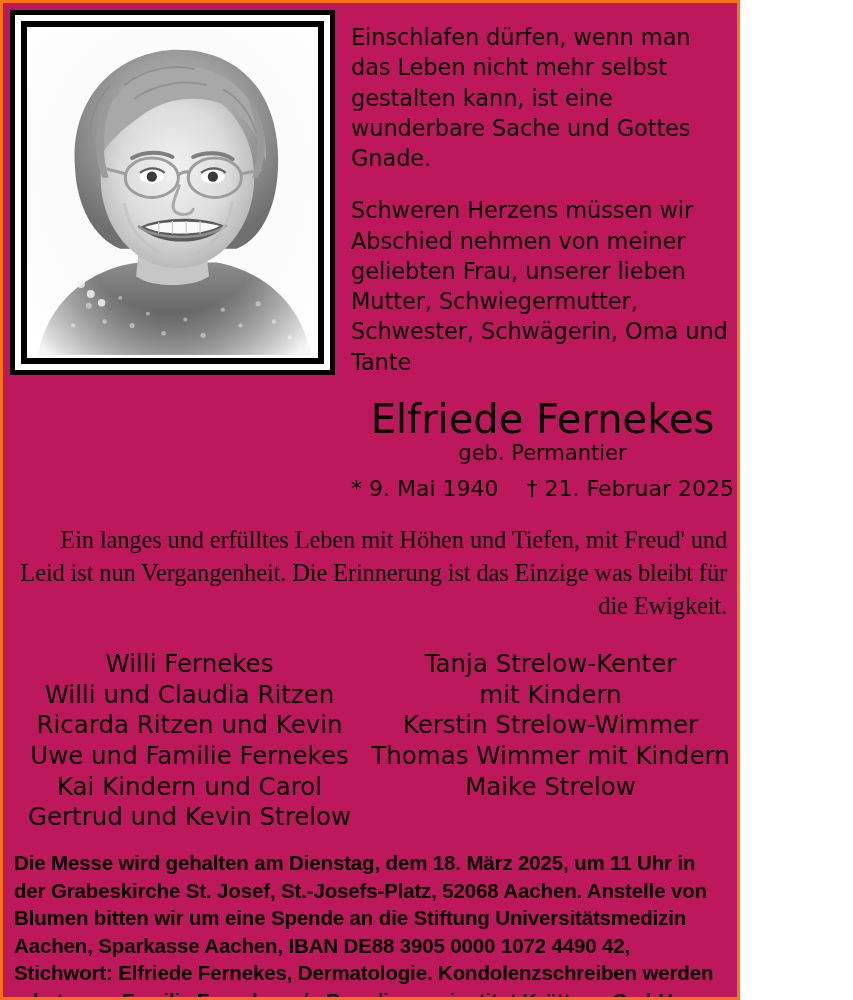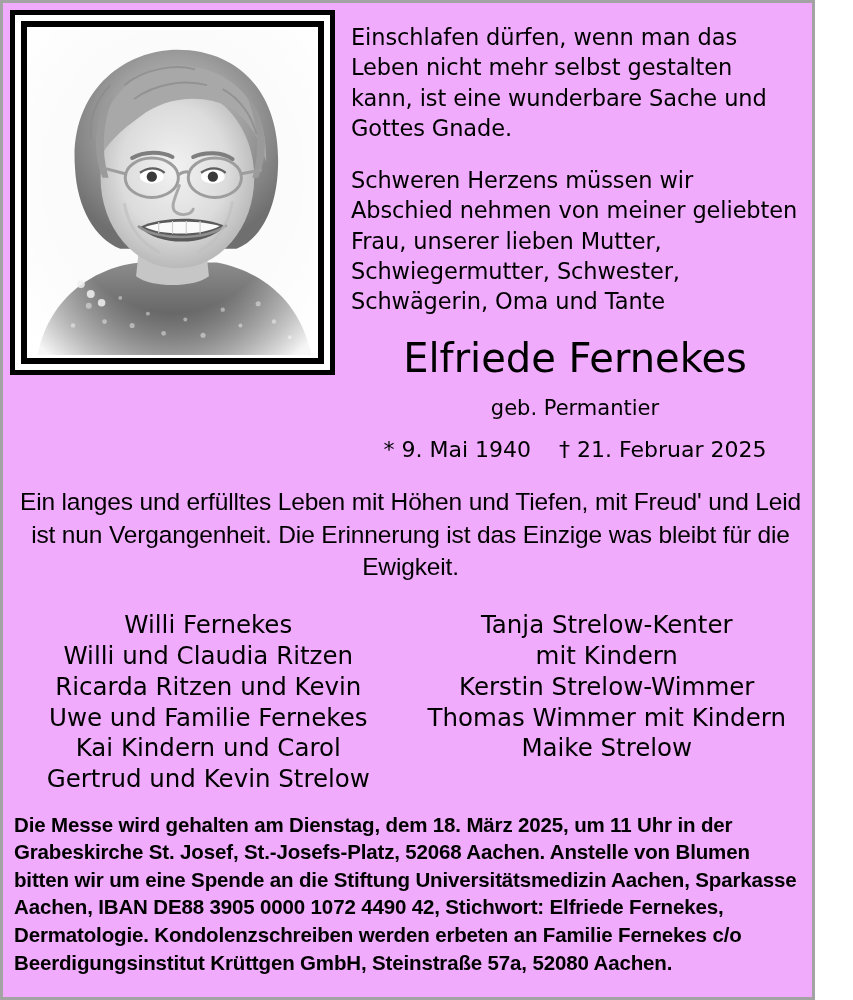--- a/index.html
+++ b/index.html
@@ -6,25 +6,25 @@
     margin: 0;
     padding: 0;
     background: #ffffff;
   }
   body {
     font-family: "DejaVu Sans", sans-serif;
     color: #000000;
   }
   #notice {
     position: relative;
-    width: 815px;
+    width: 740px;
     height: 1000px;
     box-sizing: border-box;
-    background: #f0abfc;
-    border: 3px solid #a3a3a3;
+    background: #be185d;
+    border: 3px solid #f97316;
     overflow: hidden;
   }
   .inner {
     position: relative;
     width: 100%;
     height: 100%;
     box-sizing: border-box;
     padding: 0;
   }
 
@@ -80,38 +80,38 @@
   }
   .deceased-name {
     font-size: 40px;
     line-height: 1.1;
     letter-spacing: 0px;
     white-space: nowrap;
   }
   .maiden {
     font-size: 21px;
     line-height: 1.2;
-    margin-top: 16px;
+    margin-top: 0;
   }
   .dates {
     font-size: 22px;
     line-height: 1.2;
-    margin-top: 16px;
+    margin-top: 10px;
     white-space: nowrap;
   }
   .dates .sep { display: inline-block; width: 14px; }
 
   
   .memorial {
-    font-family: Liberation Sans, sans-serif;
+    font-family: Liberation Serif, serif;
     font-size: 24.5px;
     line-height: 1.34;
     margin: 22px 0 0 0;
     padding: 0 10px 0 16px;
-    text-align: center;
+    text-align: right;
     letter-spacing: -0.15px;
   }
 
   
   .names {
     display: flex;
     margin-top: 26px;
     padding: 0 6px;
     box-sizing: border-box;
   }

